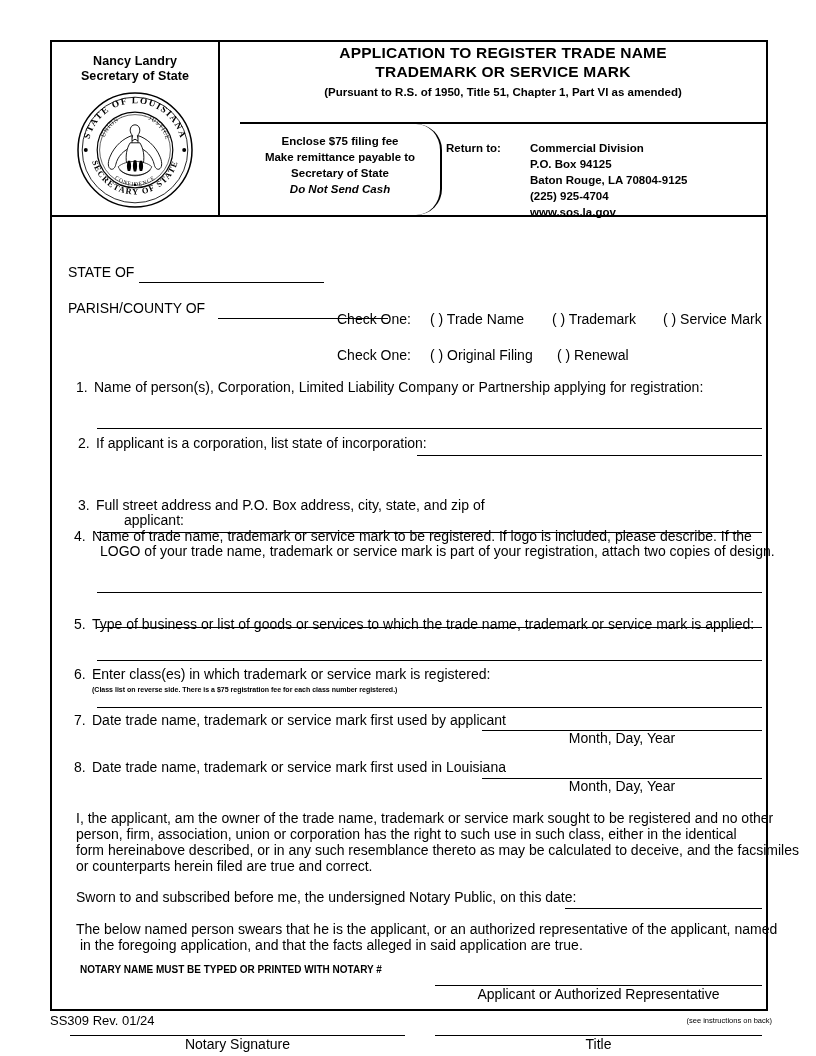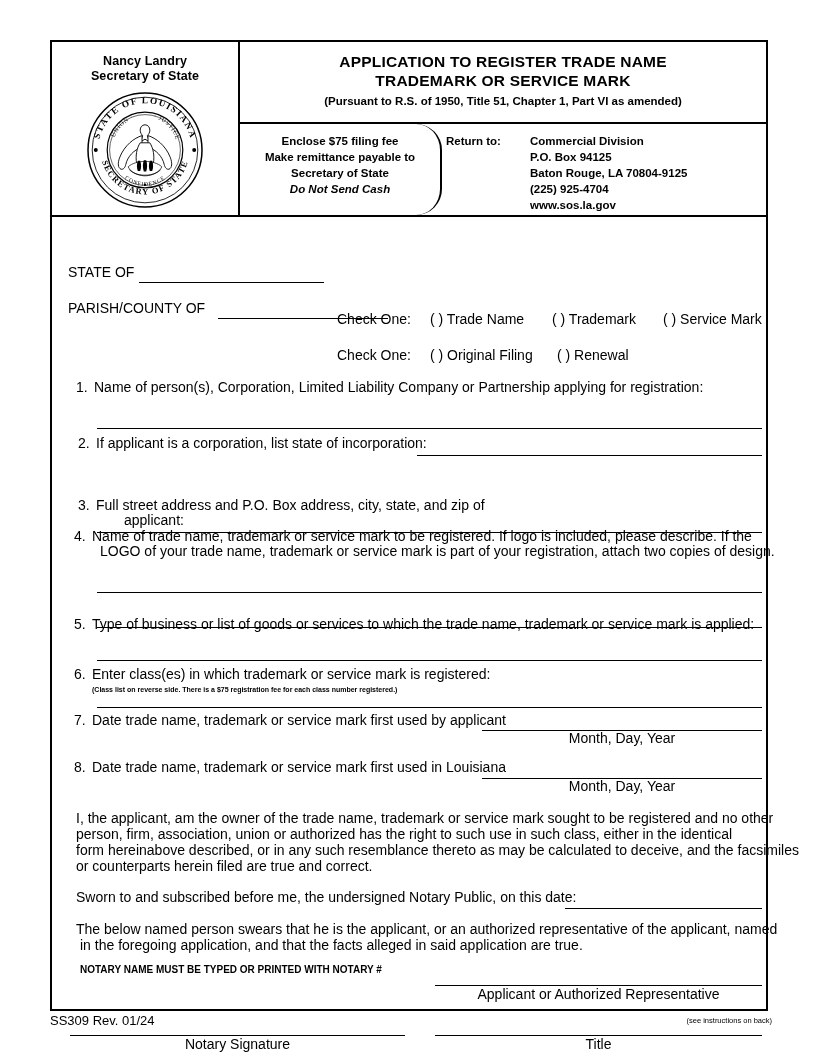--- a/index.html
+++ b/index.html
@@ -19,57 +19,57 @@
     box-sizing:border-box;
   }
 
   
   .hdr{
     position:absolute;left:0;top:0;width:100%;height:175px;
     box-sizing:border-box;
     border-bottom:2px solid #000;
   }
   .hdr-left{
-    position:absolute;left:0;top:0;width:188px;height:100%;
+    position:absolute;left:0;top:0;width:168px;height:100%;
     border-right:2px solid #000;box-sizing:border-box;
     text-align:center;
   }
   .officer-name{
     font-size:12.5px;font-weight:bold;line-height:15px;
     margin-top:12px;letter-spacing:.1px;
   }
   .seal-wrap{
     position:absolute;left:50%;top:48px;transform:translateX(-50%);
     width:124px;height:120px;
   }
   .hdr-right{
     position:absolute;left:188px;top:0;right:0;height:100%;
   }
   .title-cell{
     height:82px;box-sizing:border-box;
     border-bottom:2px solid #000;
-    text-align:center;padding-top:10px;
+    text-align:center;padding-top:1px;
   }
   .title-1,.title-2{
     font-size:15.5px;font-weight:bold;line-height:19px;letter-spacing:.2px;
   }
   .title-sub{
     font-size:11.5px;font-weight:bold;line-height:16px;margin-top:3px;
   }
   .info-cell{position:relative;height:91px;}
   .fee-cell{
     position:absolute;left:0;top:0;width:202px;height:100%;
     border-right:2px solid #000;box-sizing:border-box;
     text-align:center;padding-top:9px;border-radius:26px;
   }
   .fee-cell div{font-size:11.5px;font-weight:bold;line-height:16px;}
   .fee-cell .ital{font-style:italic;}
   .ret-cell{
     position:absolute;left:202px;top:0;right:0;height:100%;
-    padding:9px 0 0 4px;box-sizing:border-box;
+    padding:16px 0 0 4px;box-sizing:border-box;
   }
   .ret-row{position:relative;font-size:11.5px;font-weight:bold;line-height:16px;}
   .ret-label{position:absolute;left:0;top:0;}
   .ret-val{margin-left:84px;display:block;}
 
   
   .body-region{position:absolute;left:0;top:175px;right:0;bottom:0;}
 
   .abs{position:absolute;}
   .t{font-size:14px;line-height:15px;white-space:nowrap;}
@@ -242,21 +242,21 @@
       <div class="abs t" style="left:40px;top:496px;">Date trade name, trademark or service mark first used by applicant</div>
       <div class="rule" style="left:430px;top:513px;width:280px;"></div>
       <div class="abs t ctr" style="left:430px;top:514px;width:280px;">Month, Day, Year</div>
 
       <div class="abs t" style="left:22px;top:543px;">8.</div>
       <div class="abs t" style="left:40px;top:543px;">Date trade name, trademark or service mark first used in Louisiana</div>
       <div class="rule" style="left:430px;top:561px;width:280px;"></div>
       <div class="abs t ctr" style="left:430px;top:562px;width:280px;">Month, Day, Year</div>
 
       <div class="abs t" style="left:24px;top:594px;">I, the applicant, am the owner of the trade name, trademark or service mark sought to be registered and no other</div>
-      <div class="abs t" style="left:24px;top:610px;">person, firm, association, union or authorized has the right to such use in such class, either in the identical</div>
+      <div class="abs t" style="left:24px;top:610px;">person, firm, association, union or corporation has the right to such use in such class, either in the identical</div>
       <div class="abs t" style="left:24px;top:626px;">form hereinabove described, or in any such resemblance thereto as may be calculated to deceive, and the facsimiles</div>
       <div class="abs t" style="left:24px;top:673px;">Sworn to and subscribed before me, the undersigned Notary Public, on this date:</div>
 
       <div class="abs t" style="left:24px;top:642px;">or counterparts herein filed are true and correct.</div>
       <div class="rule" style="left:513px;top:691px;width:197px;"></div>
 
       <div class="abs t" style="left:24px;top:705px;">The below named person swears that he is the applicant, or an authorized representative of the applicant, named</div>
       <div class="abs t" style="left:28px;top:721px;">in the foregoing application, and that the facts alleged in said application are true.</div>
 
       <div class="abs t bold" style="left:28px;top:745px;font-size:10px;">NOTARY NAME MUST BE TYPED OR PRINTED WITH NOTARY #</div>

